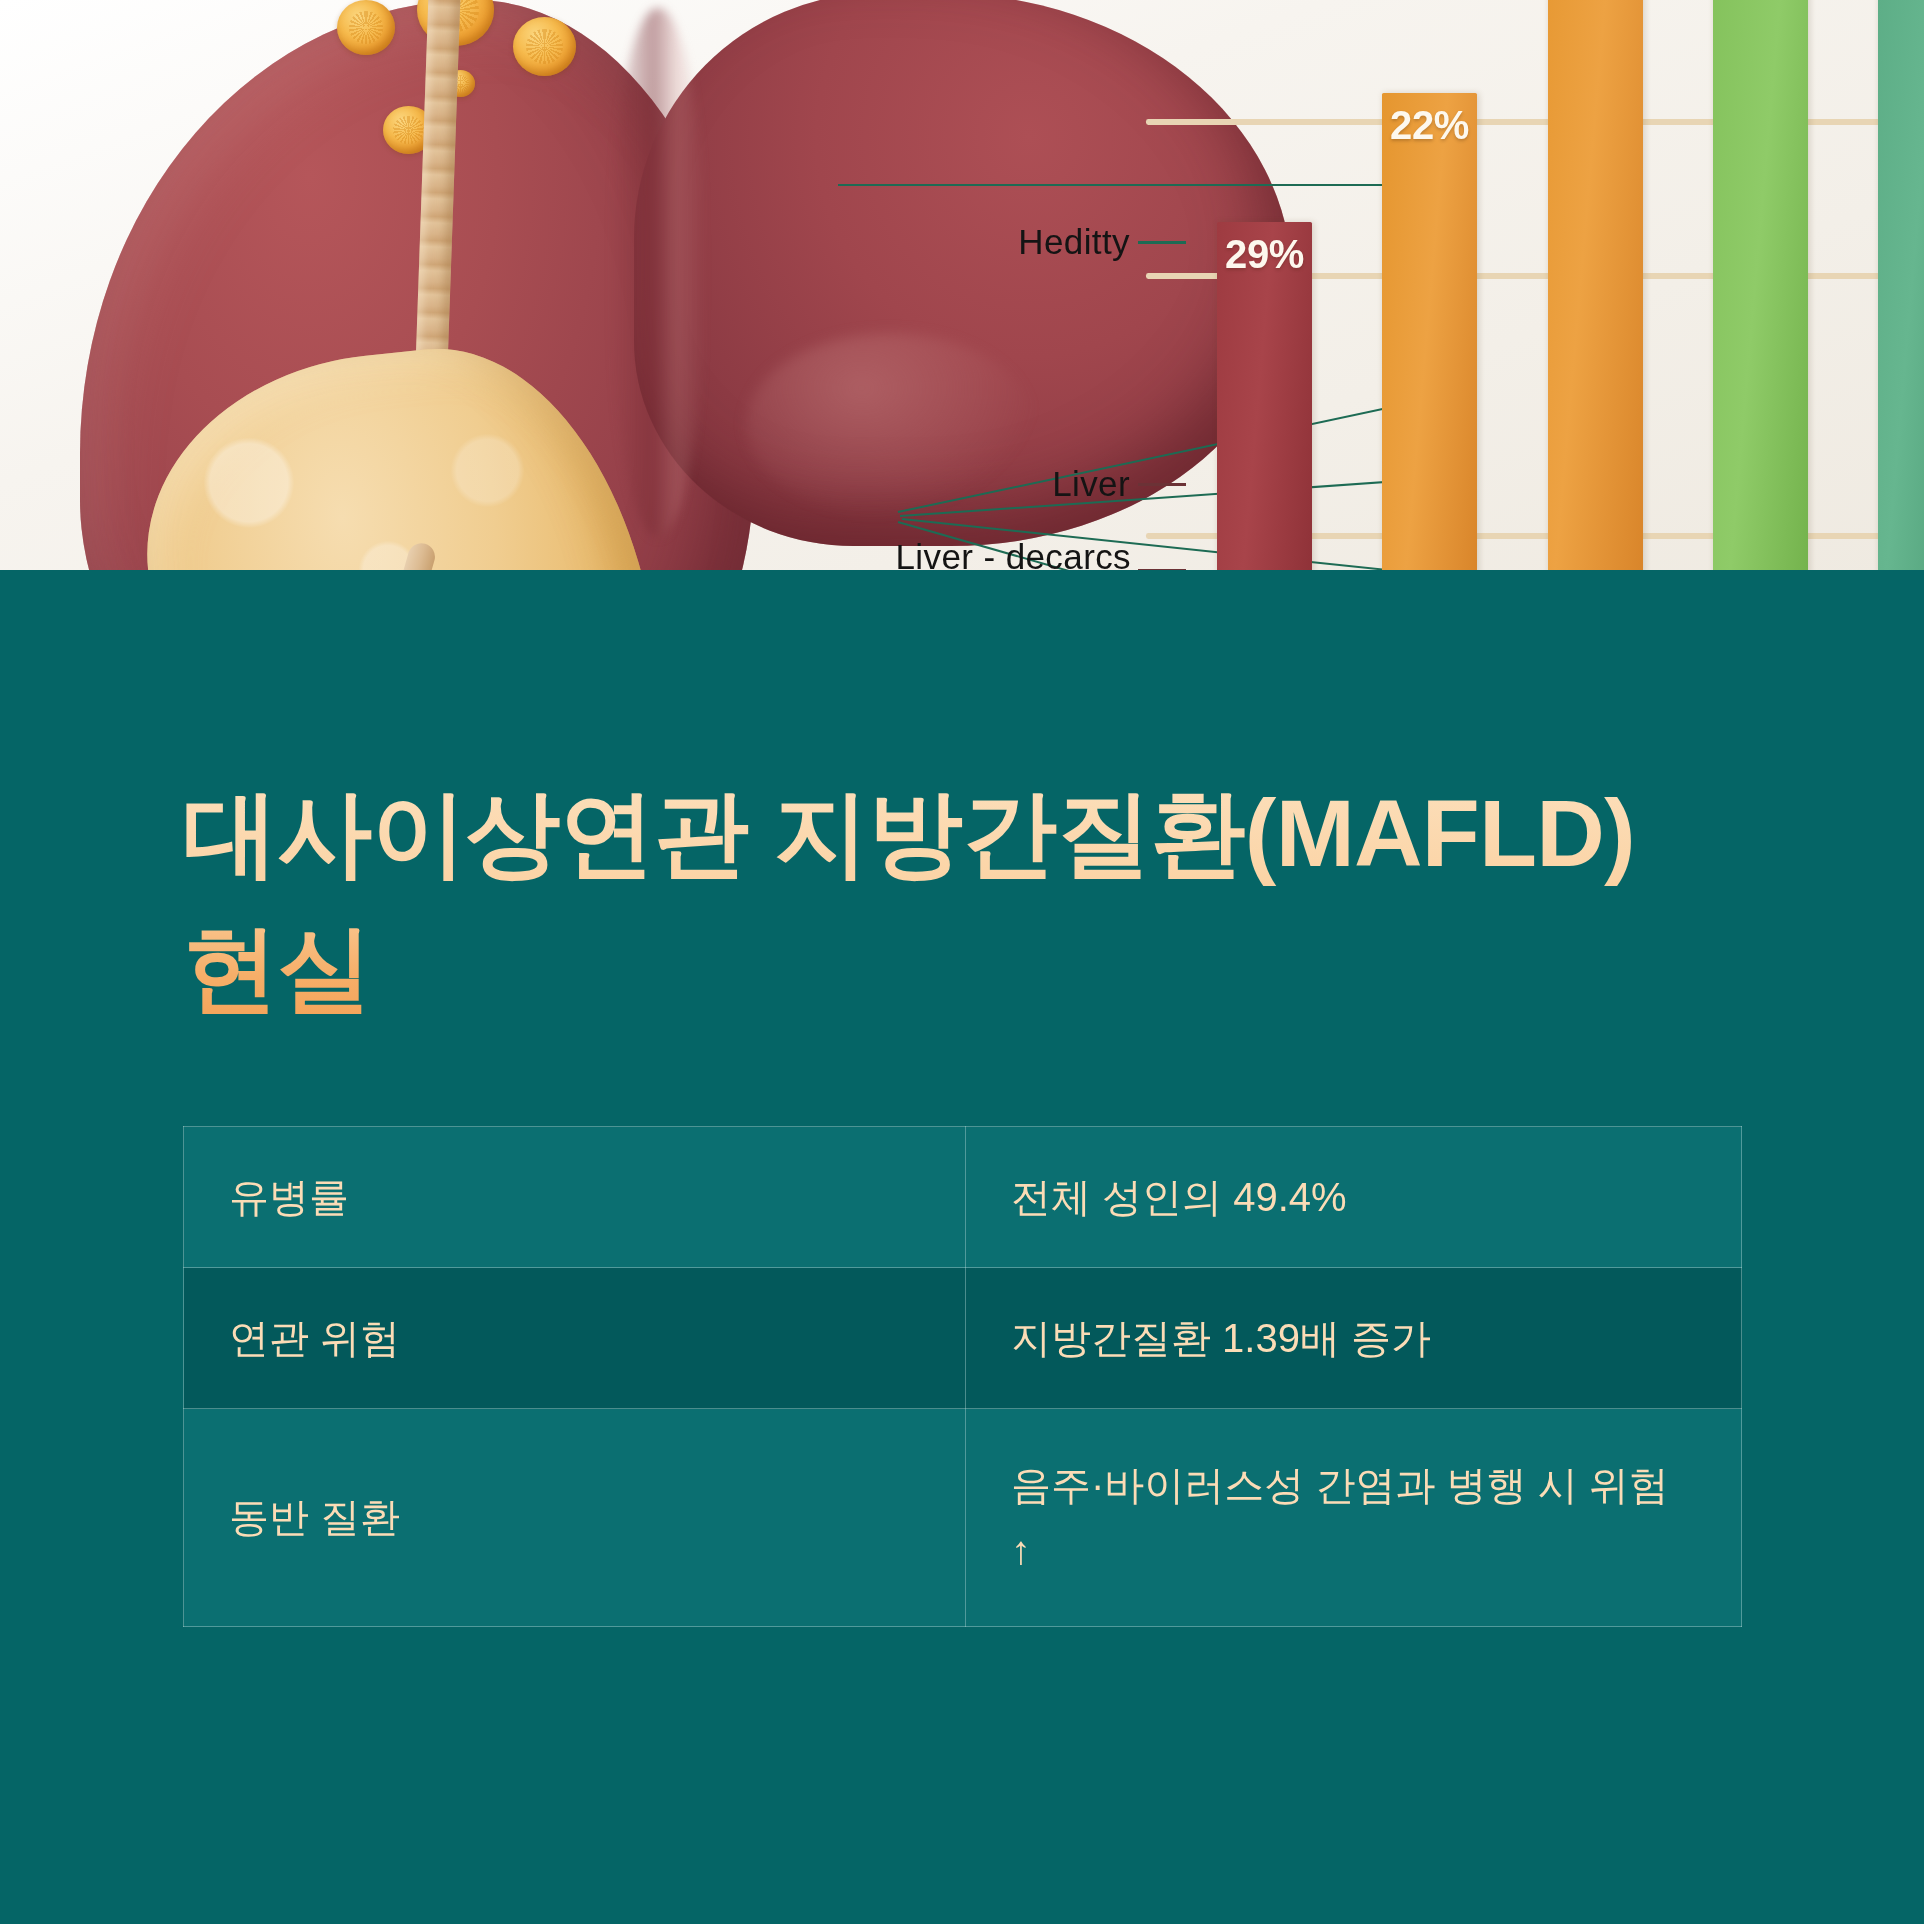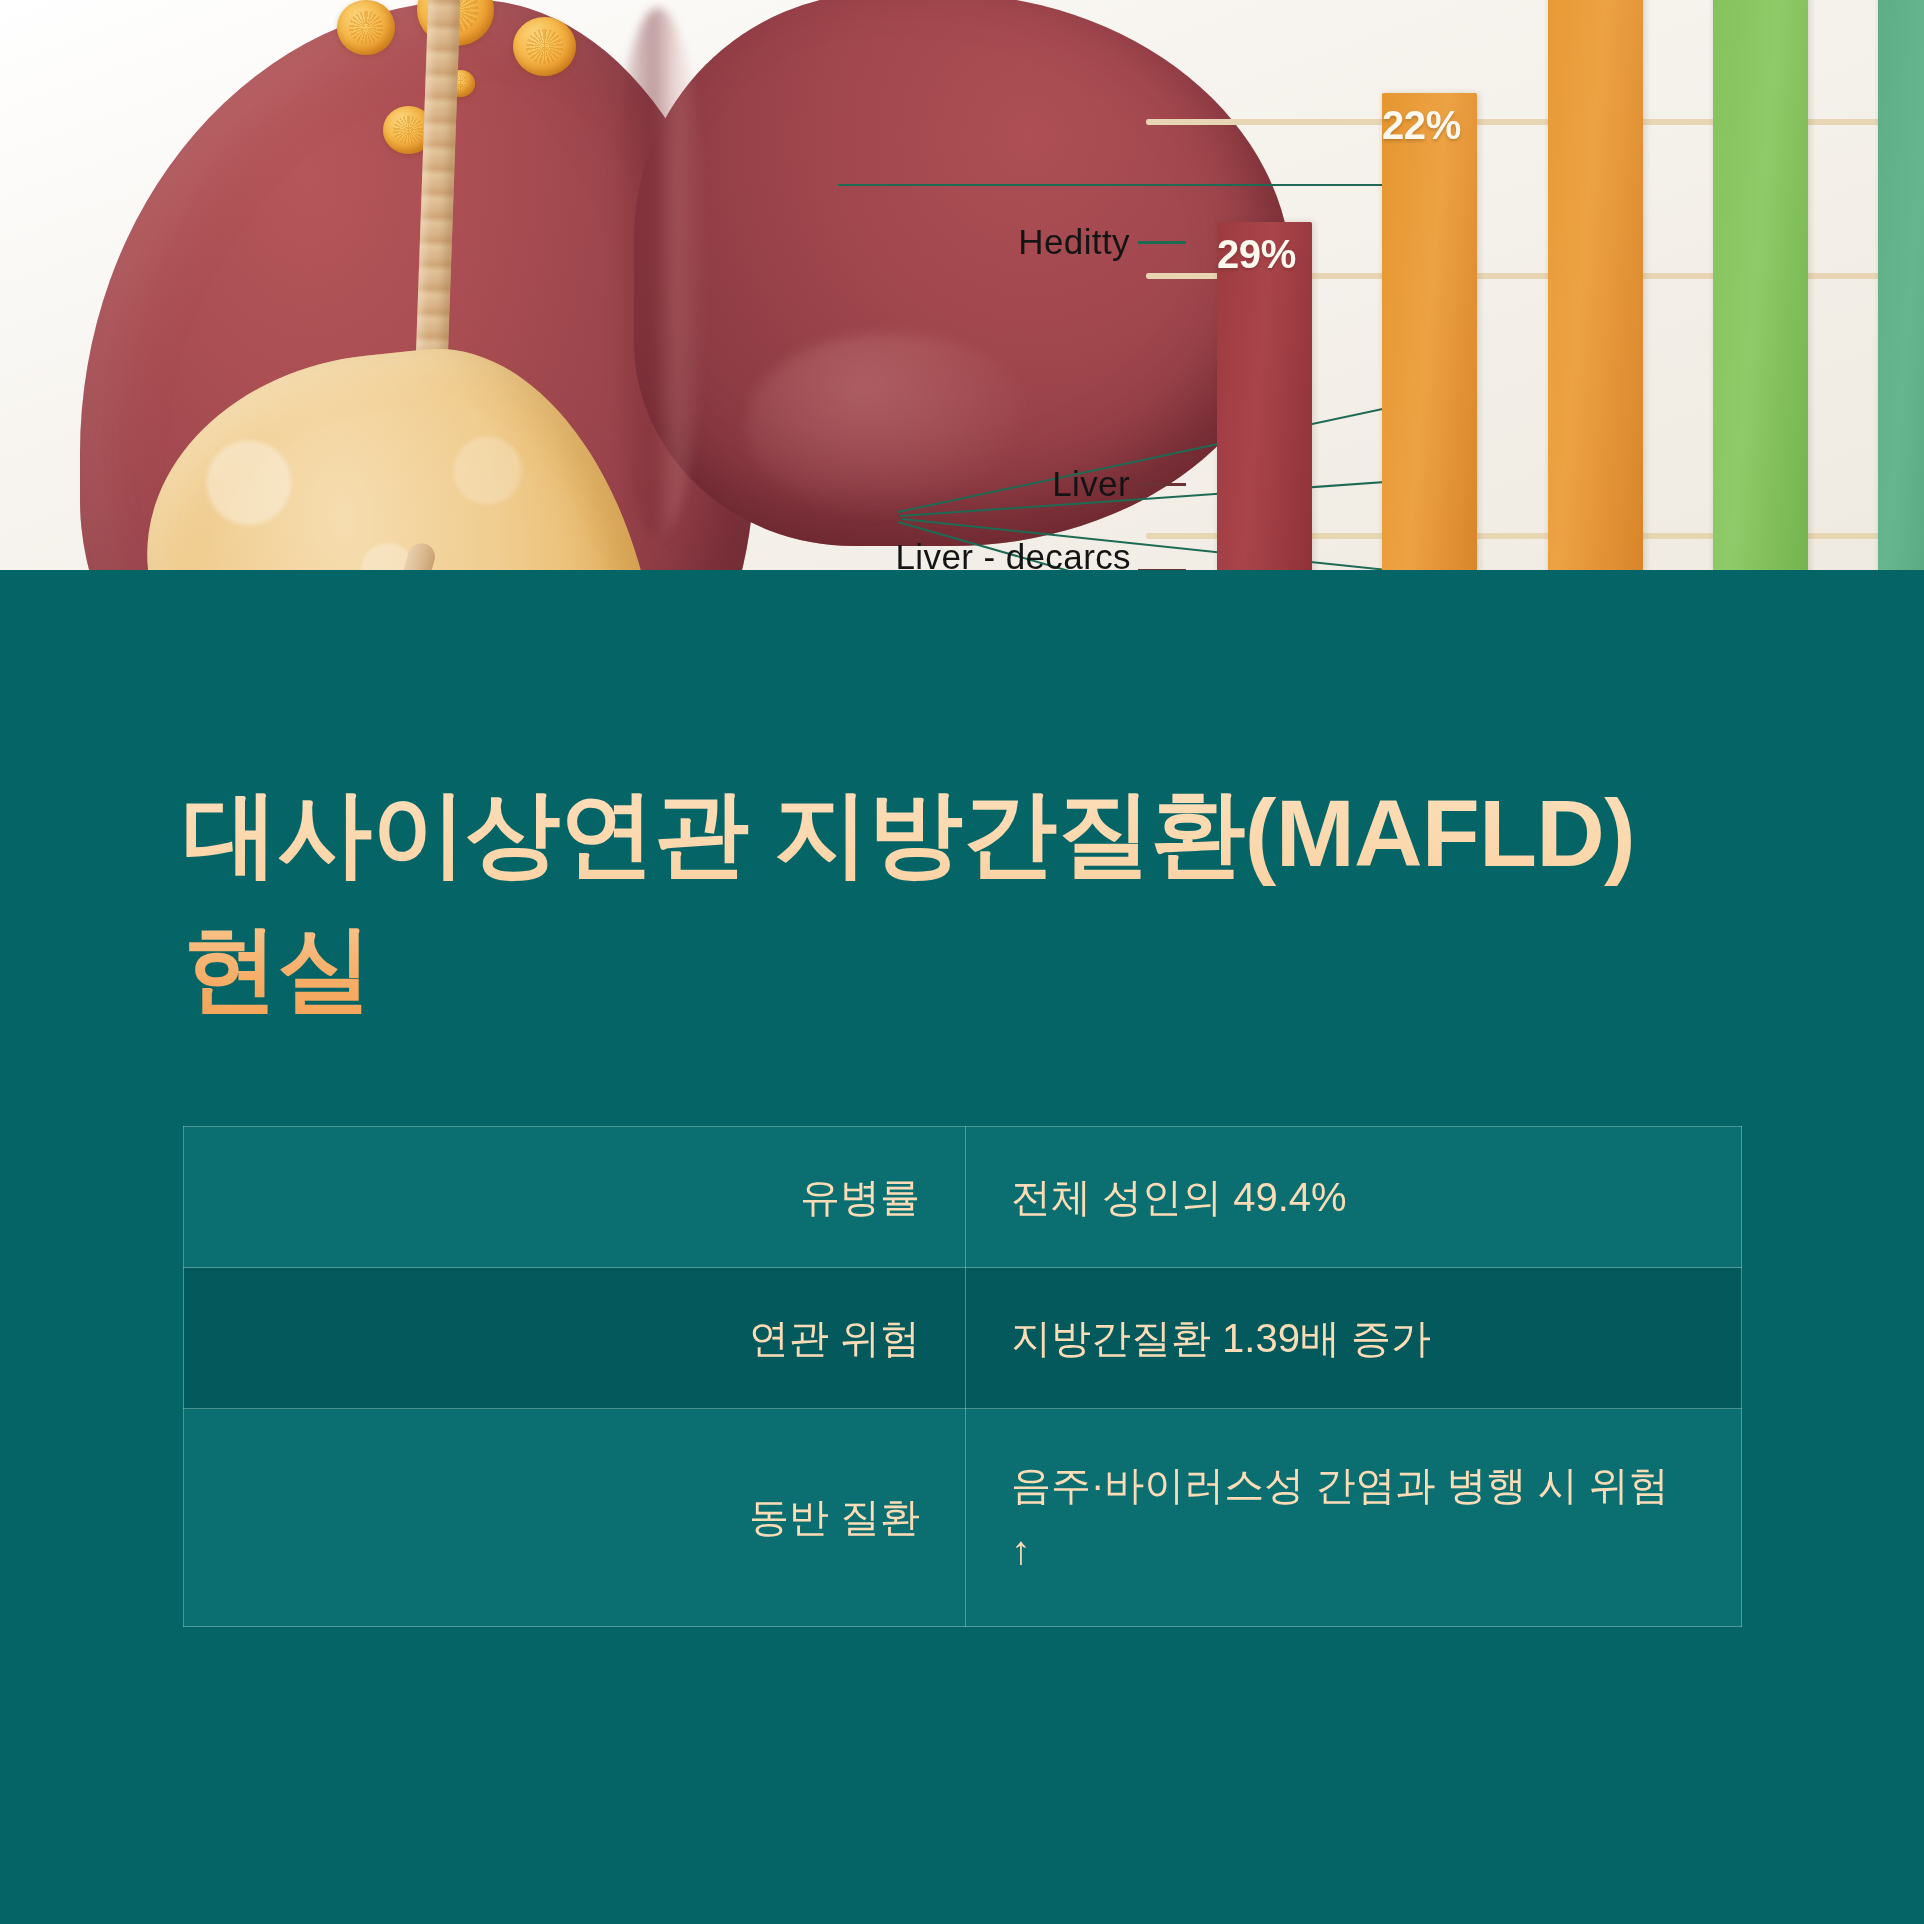--- a/index.html
+++ b/index.html
@@ -136,21 +136,21 @@
   .tk2 { left:176px; top:483px; width:48px; }
   .tk3 { left:176px; top:569px; width:48px; }
 
   .bar {
     position:absolute; bottom:-6.4px;
     border-radius:1.6px 1.6px 0 0;
     box-shadow:1.6px 0 6.4px rgba(90,70,40,.18);
   }
   .bar .bval {
     position:absolute; left:0; right:0; top:9.6px;
-    text-align:left; color:#fdf8ee;
+    text-align:center; color:#fdf8ee;
     font-weight:bold; font-size:40px; letter-spacing:-0.4px;
     font-family:"Liberation Sans", sans-serif;
     text-shadow:0 1.6px 3.2px rgba(60,30,10,.25);
   }
   .b0 { left:255px; width:95px; height:354px; background:linear-gradient(95deg,#9e3b41 0%, #a8444a 45%, #8f3238 100%); }
   .b1 { left:420px; width:95px; height:483px; background:linear-gradient(95deg,#e5962f 0%, #eda243 48%, #d9852a 100%); }
   .b2 { left:586px; width:95px; height:850px; background:linear-gradient(95deg,#e5962f 0%, #eda243 48%, #d9852a 100%); }
   .b3 { left:751px; width:95px; height:634px; background:linear-gradient(95deg,#84c25c 0%, #8fcb68 48%, #74b34d 100%); }
   .b4 { left:916px; width:95px; height:818px; background:linear-gradient(95deg,#5aab84 0%, #66b68f 48%, #4c9b75 100%); }
   .bars-holder { position:absolute; left:0; bottom:0; width:962px; height:570px; }
@@ -182,21 +182,21 @@
     border:0.8px solid rgba(196,226,224,.38);
     padding:35px 45px;
     vertical-align:middle;
     color:#fbdcb6;
     font-size:40px;
     line-height:1.62;
     font-family:"Liberation Sans", sans-serif;
   }
   .tbl tr.alt td { background:#0b6f71; }
   .tbl tr.base td { background:#03595b; }
-  .cell-k { width:782px;text-align:right; }
+  .cell-k { width:782px; }
   .cell-v { width:776px; }
   .r0 td { height:141px; }
   .r1 td { height:141px; }
   .r2 td { height:218px; }
 
   
   .caption {
     position:absolute; left:183px; top:1647px; width:1604px;
     color:#fbdcb6; font-size:42px; line-height:1.5;
     font-family:"Liberation Sans", sans-serif;

